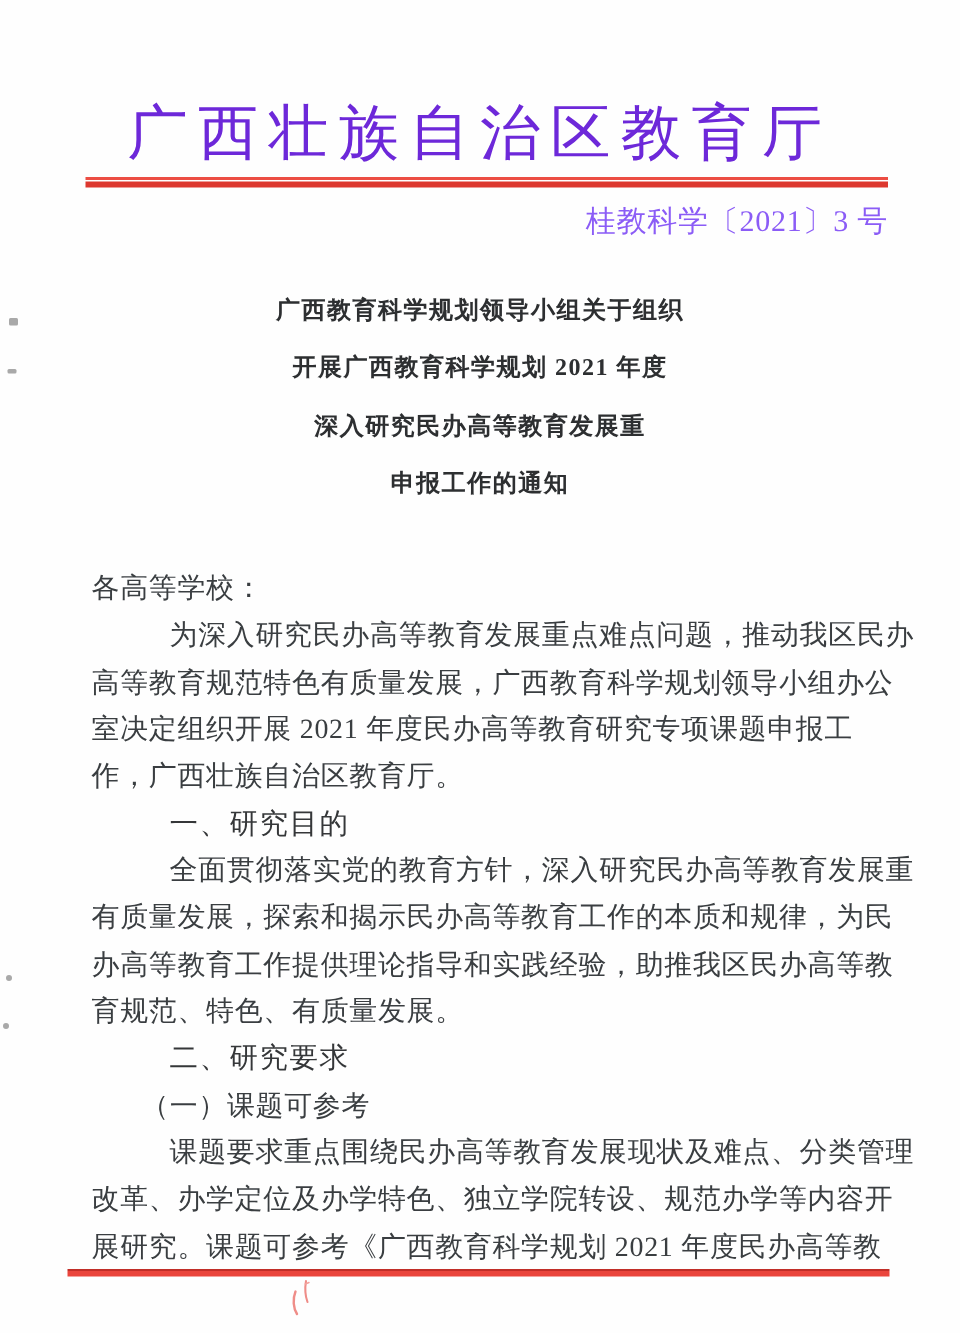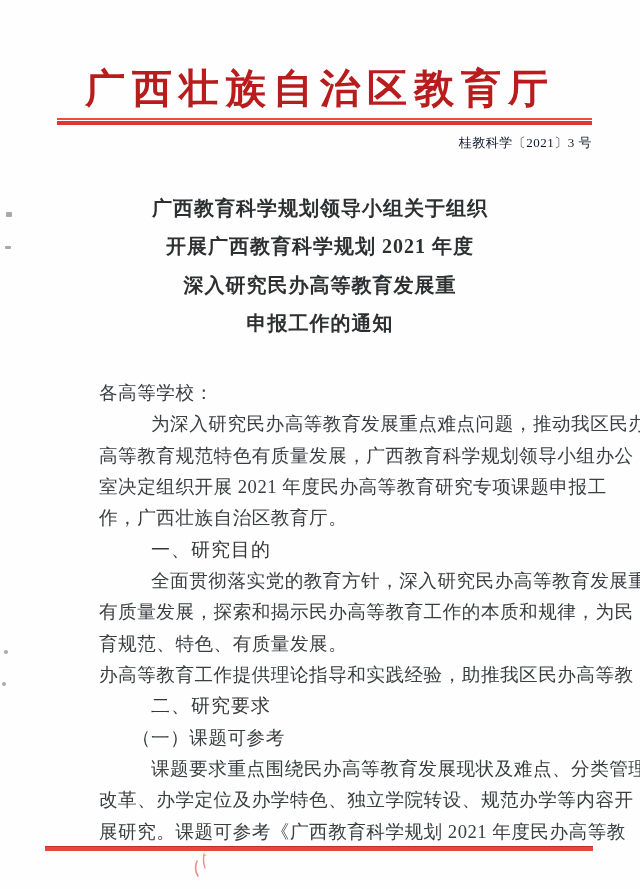--- a/index.html
+++ b/index.html
@@ -11,54 +11,54 @@
   }
   .page {
     position: relative;
     width: 640px; height: 889px;
     background: #fefefe;
   }
   
   .letterhead {
     position: absolute; top: 61px; left: 0; width: 100%;
     text-align: center;
-    font-size: 40px; font-weight: 700;
+    font-size: 40px; font-weight: 400;
     letter-spacing: 7px;
-    color: #b91c1c;
+    color: #6d28d9;
     white-space: nowrap;
   }
   .header-rule {
     position: absolute; top: 118px; left: 57px; width: 535px;
     height: 7px; box-sizing: border-box;
     border-top: 2px solid #ec4d43;
     border-bottom: 4px solid #dd382f;
   }
   .doc-number {
     position: absolute; top: 134px; right: 48px;
-    font-size: 13px; letter-spacing: 0.5px;
-    color: #0f172a;
+    font-size: 20px; letter-spacing: 0.5px;
+    color: #8b5cf6;
     white-space: nowrap;
   }
   
   .doc-title {
     position: absolute; top: 189px; left: 0; width: 100%;
     text-align: center;
-    font-size: 20px; font-weight: 700;
+    font-size: 16px; font-weight: 700;
     line-height: 38.4px; letter-spacing: 1px;
     color: #2d2f31;
   }
   .doc-title .t-line { height: 38.4px; white-space: nowrap; }
   
   .body-text {
     position: absolute; top: 377px; left: 61px; width: 525px;
     font-size: 18.6px; line-height: 31.35px;
     color: #3a3e41;
     letter-spacing: 0.5px;
   }
-  .body-text .line { height: 31.35px; white-space: nowrap; margin-left: 38px; }
+  .body-text .line { height: 31.35px; white-space: nowrap; }
   .indent  { padding-left: 52px; }
   .indent2 { padding-left: 33px; }
   .heading {
     font-family: "Liberation Sans", "DejaVu Sans", sans-serif;
     font-weight: 400; font-size: 19px;
     color: #353739; letter-spacing: 1px;
   }
   
   .bottom-rule {
     position: absolute; top: 846px; left: 45px; width: 548px; height: 5px;
@@ -94,22 +94,22 @@
 
   <div class="body-text">
     <div class="line">各高等学校：</div>
     <div class="line indent">为深入研究民办高等教育发展重点难点问题，推动我区民办</div>
     <div class="line">高等教育规范特色有质量发展，广西教育科学规划领导小组办公</div>
     <div class="line">室决定组织开展 2021 年度民办高等教育研究专项课题申报工</div>
     <div class="line">作，广西壮族自治区教育厅。</div>
     <div class="line indent heading">一、研究目的</div>
     <div class="line indent">全面贯彻落实党的教育方针，深入研究民办高等教育发展重</div>
     <div class="line">有质量发展，探索和揭示民办高等教育工作的本质和规律，为民</div>
+    <div class="line">办高等教育工作提供理论指导和实践经验，助推我区民办高等教</div>
     <div class="line">育规范、特色、有质量发展。</div>
-    <div class="line">办高等教育工作提供理论指导和实践经验，助推我区民办高等教</div>
     <div class="line indent heading">二、研究要求</div>
     <div class="line indent2">（一）课题可参考</div>
     <div class="line indent">课题要求重点围绕民办高等教育发展现状及难点、分类管理</div>
     <div class="line">改革、办学定位及办学特色、独立学院转设、规范办学等内容开</div>
     <div class="line">展研究。课题可参考《广西教育科学规划 2021 年度民办高等教</div>
   </div>
 
   <div class="bottom-rule"></div>
 
   <svg class="ink-mark" width="22" height="28" viewBox="0 0 22 28">

